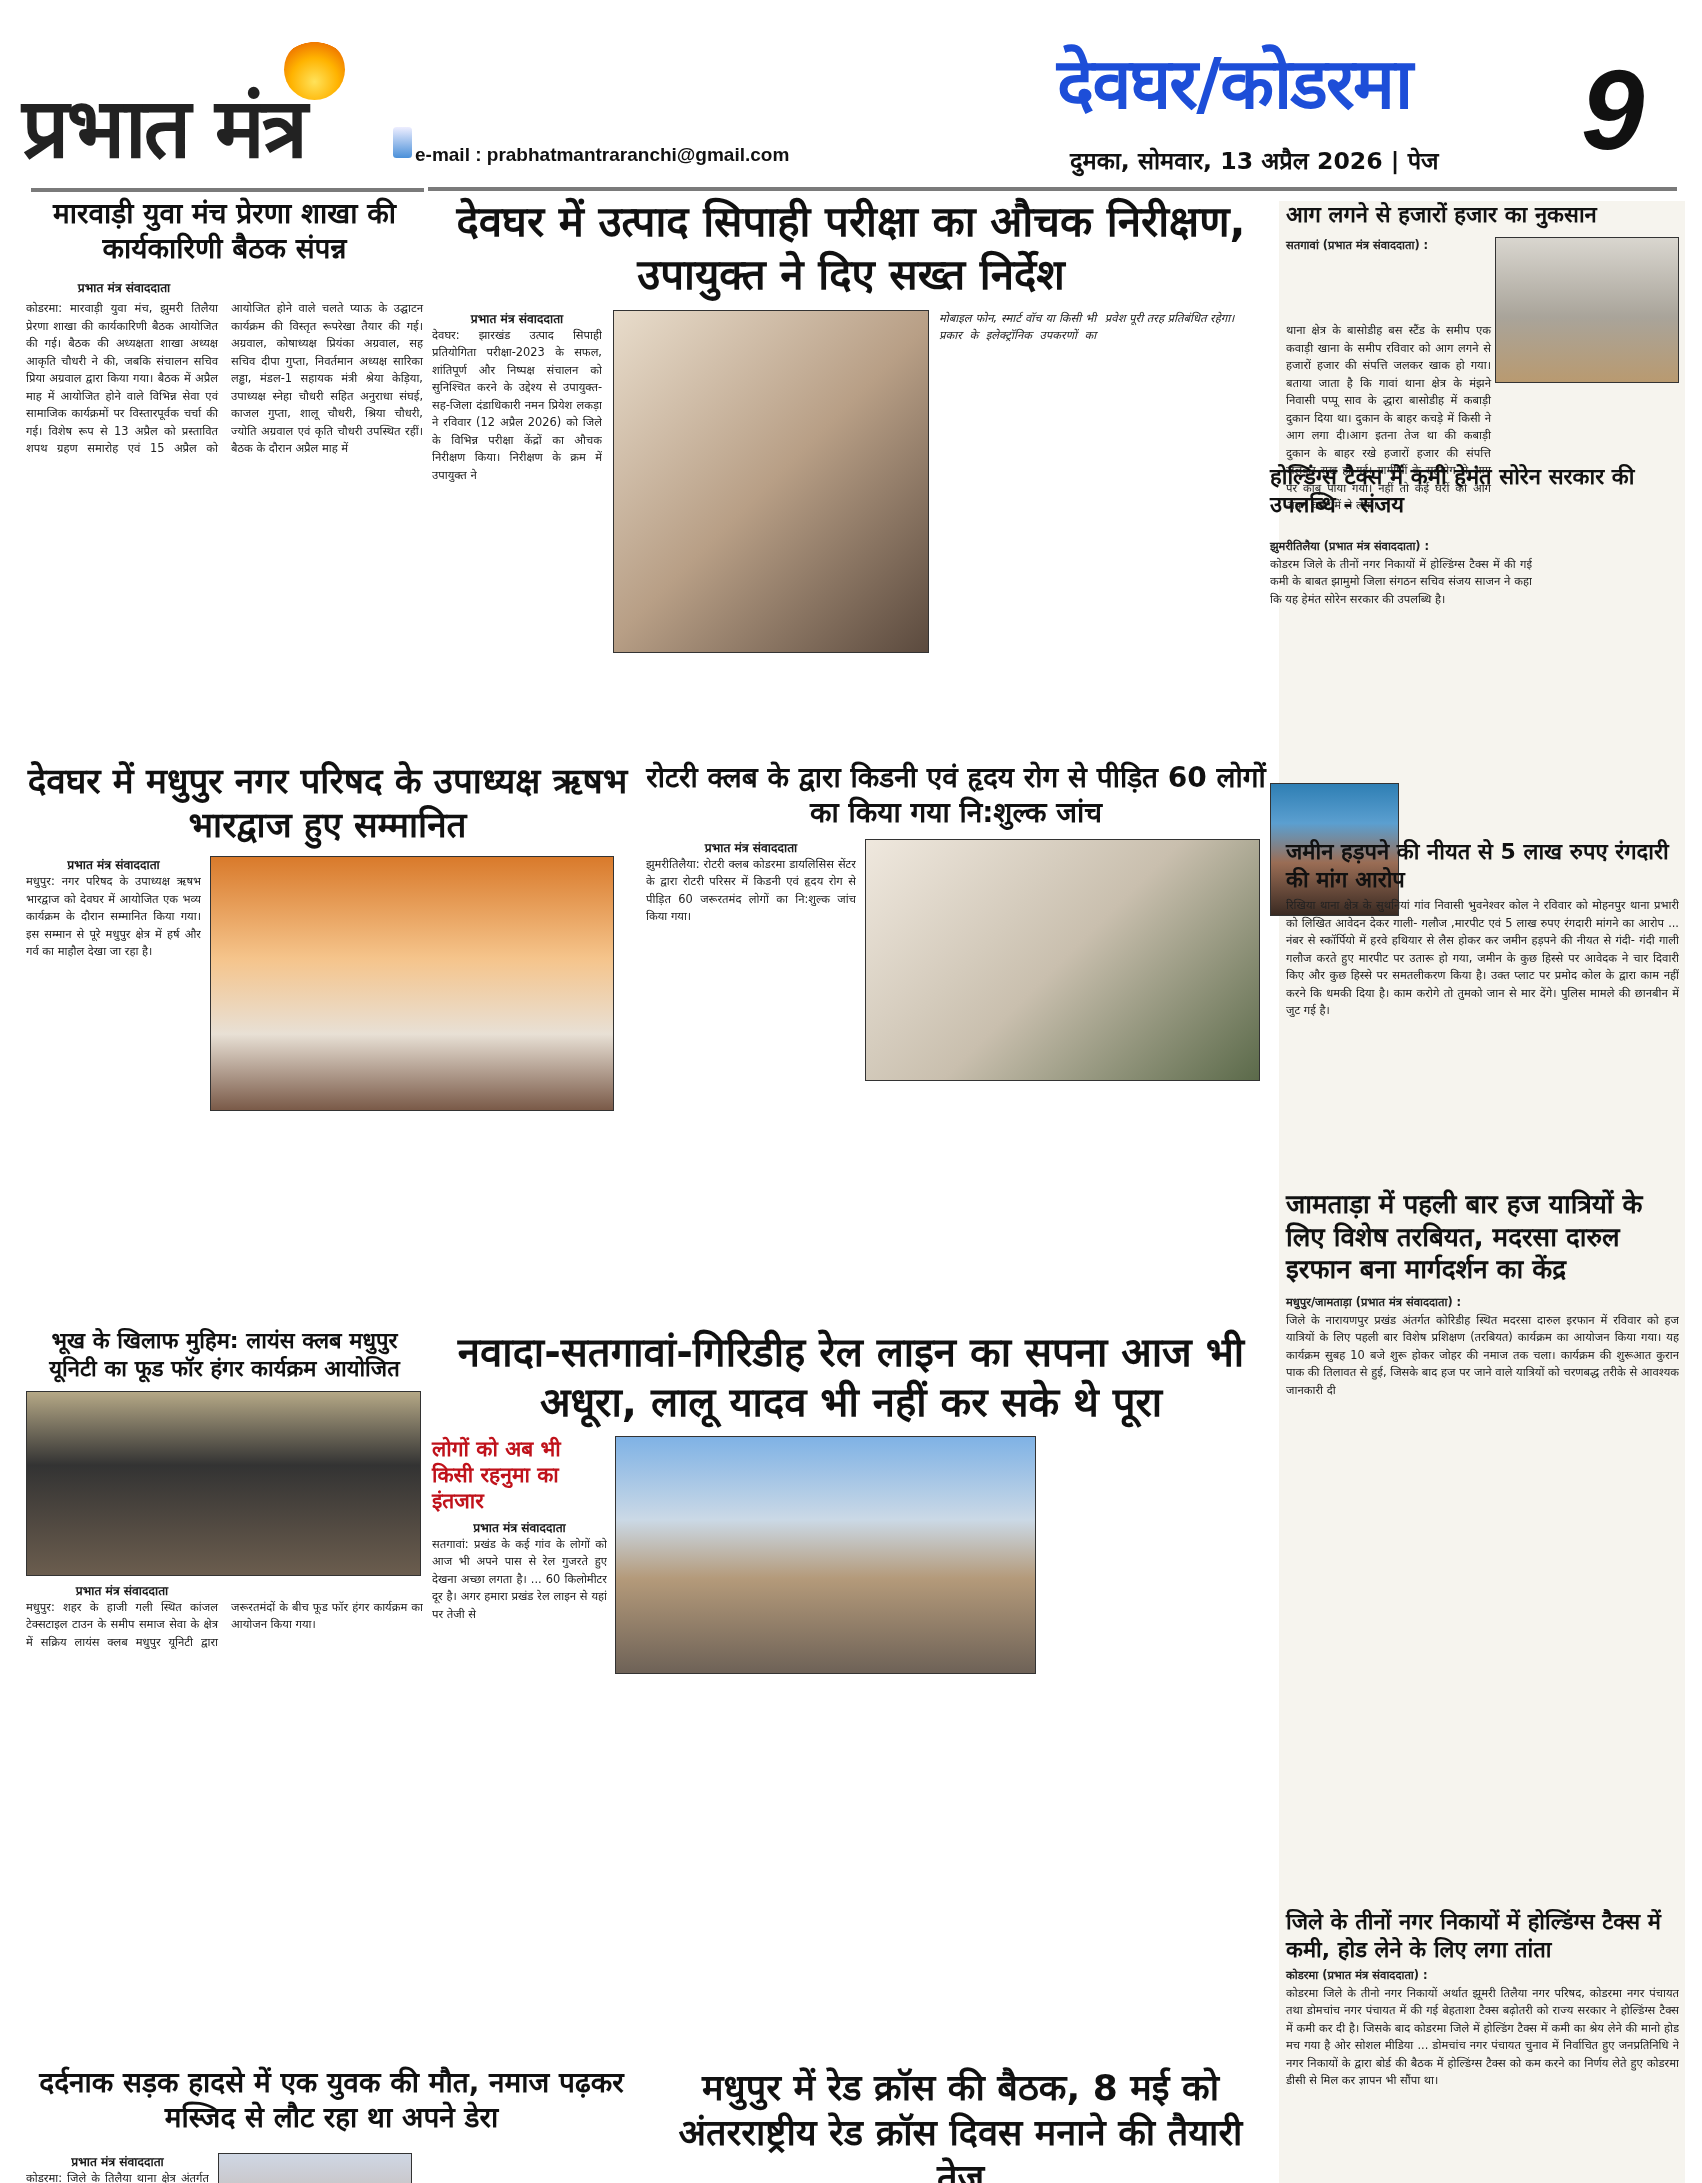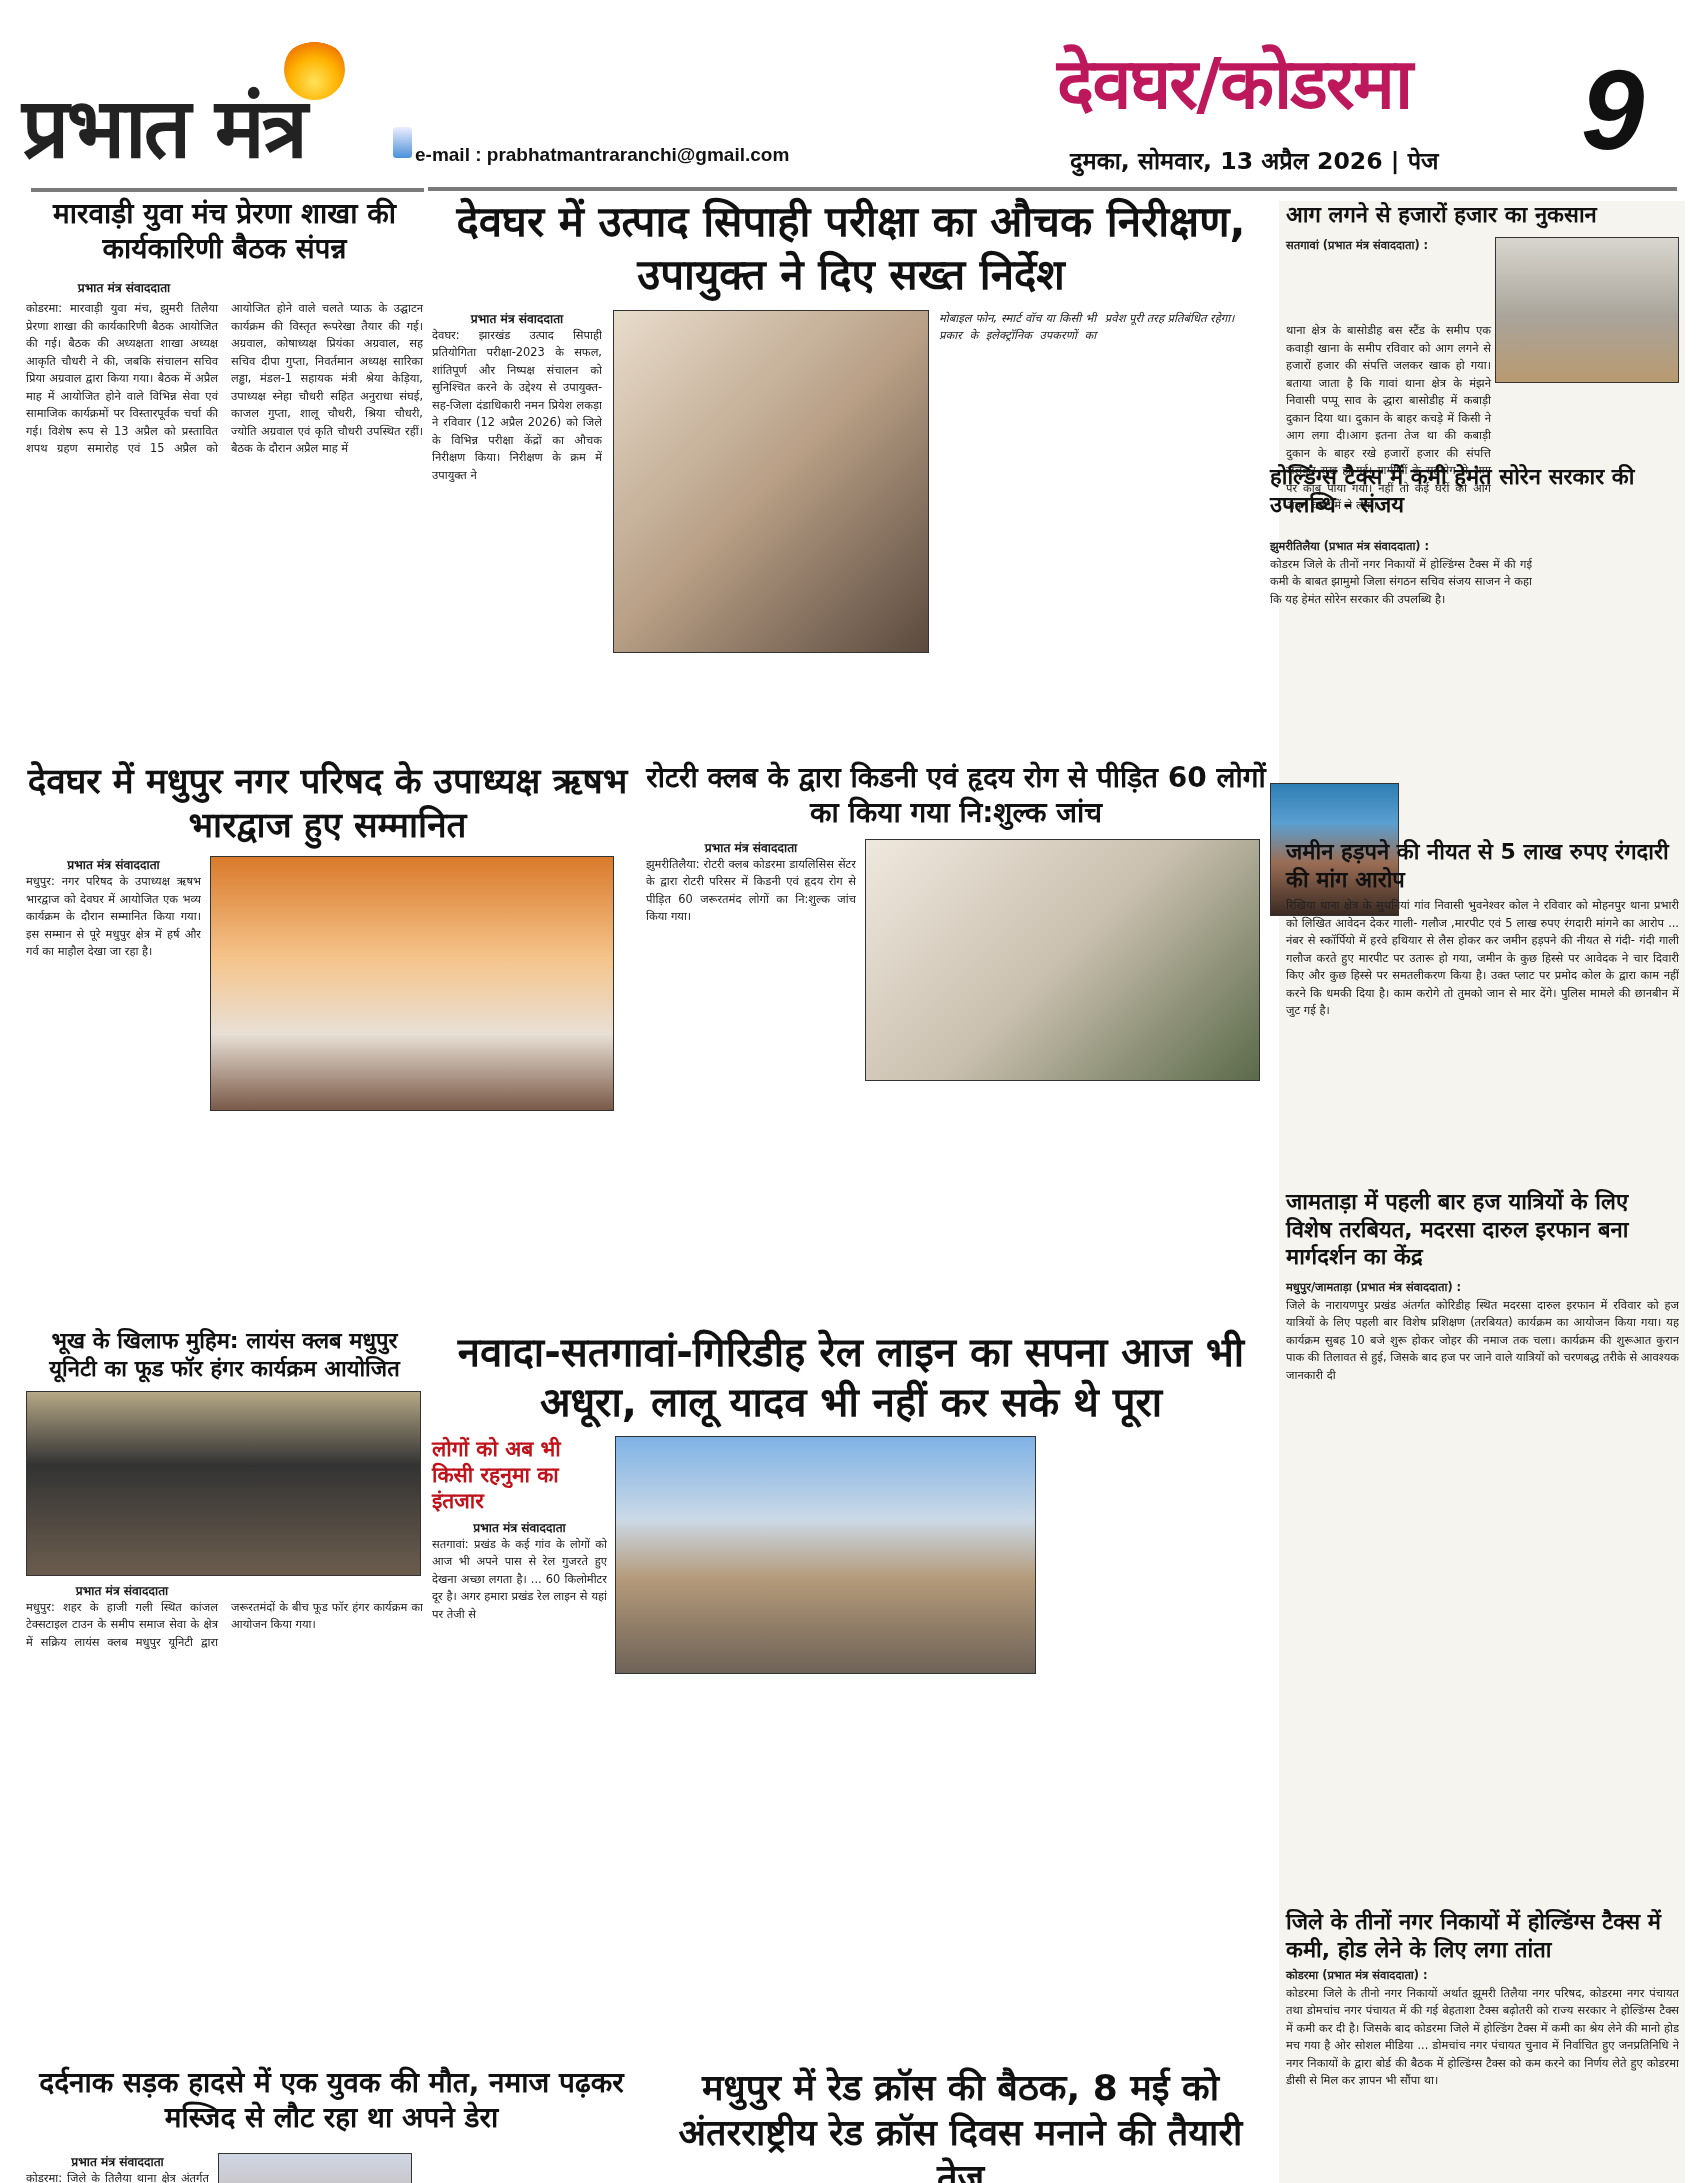--- a/index.html
+++ b/index.html
@@ -3,21 +3,21 @@
 <meta charset="utf-8">
 <style>
   html,body{margin:0;padding:0;background:#fff;}
   body{width:1702px;height:2682px;position:relative;overflow:hidden;font-family:"DejaVu Sans","Liberation Sans",sans-serif;color:#1a1a1a;}
   .abs{position:absolute;}
   .masthead-logo{left:22px;top:35px;width:393px;height:140px;}
   .logo-text{position:absolute;left:0;top:52px;font-size:83px;font-weight:900;letter-spacing:-2.6px;line-height:1;color:#222;font-family:"DejaVu Sans",sans-serif;}
   .sun{position:absolute;left:262px;top:4.4px;width:61px;height:61px;border-radius:50%;background:radial-gradient(circle at 50% 70%,#ffe25a 0%,#ffb300 45%,#f07a00 75%,transparent 76%);}
   .email{left:415px;top:144px;font-size:19px;font-weight:700;font-family:"Liberation Sans",sans-serif;color:#111;}
   .mail-icon{left:393px;top:127px;width:19px;height:31px;border-radius:3.5px;background:linear-gradient(#eef,#4a90d9);}
-  .edition{left:1057px;top:33px;font-size:70px;font-weight:800;color:#be185d;font-family:"DejaVu Sans",sans-serif;letter-spacing:-1.7px;}
+  .edition{left:1057px;top:33px;font-size:70px;font-weight:800;color:#1d4ed8;font-family:"DejaVu Sans",sans-serif;letter-spacing:-1.7px;}
   .pageno{left:1581px;top:44px;font-size:114px;font-weight:900;font-style:italic;color:#111;font-family:"Liberation Sans",sans-serif;}
   .dateline{left:1070px;top:144px;font-size:23.6px;font-weight:700;color:#111;font-family:"DejaVu Sans",sans-serif;}
   .rule{height:4.4px;background:#7a7a7a;}
   .hl{font-weight:800;color:#111;font-family:"DejaVu Sans",sans-serif;line-height:1.25;text-align:center;}
   .hl-left{text-align:left;}
   .body{font-size:11.4px;line-height:17.5px;text-align:justify;color:#222;font-family:"DejaVu Sans",sans-serif;}
   .byline{font-weight:700;font-size:12.2px;text-align:center;}
   .photo{border:0.9px solid #333;overflow:hidden;}
   .sidebar{left:1279px;top:201px;width:406px;height:2485px;background:#f6f4ee;}
   .red{color:#c0121b;}
@@ -80,21 +80,21 @@
     <div class="photo" style="width:127px;height:131px;background:linear-gradient(180deg,#2f7fb4,#5b9fd0 30%,#9a6d55 60%,#3a2a22);"></div>
   </div>
 </div>
 
 <div class="abs" style="left:1286px;top:838px;width:393px;">
   <div class="hl hl-left" style="font-size:22px;">जमीन हड़पने की नीयत से 5 लाख रुपए रंगदारी की मांग आरोप</div>
   <div class="body" style="height:262px;overflow:hidden;margin-top:4.4px;">रिखिया थाना क्षेत्र के सुथनियां गांव निवासी भुवनेश्वर कोल ने रविवार को मोहनपुर थाना प्रभारी को लिखित आवेदन देकर गाली- गलौज ,मारपीट एवं 5 लाख रुपए रंगदारी मांगने का आरोप ... नंबर से स्कॉर्पियो में हरवे हथियार से लैस होकर कर जमीन हड़पने की नीयत से गंदी- गंदी गाली गलौज करते हुए मारपीट पर उतारू हो गया, जमीन के कुछ हिस्से पर आवेदक ने चार दिवारी किए और कुछ हिस्से पर समतलीकरण किया है। उक्त प्लाट पर प्रमोद कोल के द्वारा काम नहीं करने कि धमकी दिया है। काम करोगे तो तुमको जान से मार देंगे। पुलिस मामले की छानबीन में जुट गई है।</div>
 </div>
 
 <div class="abs" style="left:1286px;top:1188px;width:393px;">
-  <div class="hl hl-left" style="font-size:22px;">जामताड़ा में पहली बार हज यात्रियों के लिए विशेष तरबियत, मदरसा दारुल इरफान बना मार्गदर्शन का केंद्र</div>
+  <div class="hl hl-left" style="font-size:26px;">जामताड़ा में पहली बार हज यात्रियों के लिए विशेष तरबियत, मदरसा दारुल इरफान बना मार्गदर्शन का केंद्र</div>
   <div class="body" style="font-weight:700;margin-top:8.7px;">मधुपुर/जामताड़ा (प्रभात मंत्र संवाददाता) :</div>
   <div class="body" style="height:603px;overflow:hidden;">जिले के नारायणपुर प्रखंड अंतर्गत कोरिडीह स्थित मदरसा दारुल इरफान में रविवार को हज यात्रियों के लिए पहली बार विशेष प्रशिक्षण (तरबियत) कार्यक्रम का आयोजन किया गया। यह कार्यक्रम सुबह 10 बजे शुरू होकर जोहर की नमाज तक चला। कार्यक्रम की शुरूआत कुरान पाक की तिलावत से हुई, जिसके बाद हज पर जाने वाले यात्रियों को चरणबद्ध तरीके से आवश्यक जानकारी दी</div>
 </div>
 
 <div class="abs" style="left:1286px;top:1908px;width:393px;">
   <div class="hl hl-left" style="font-size:22px;">जिले के तीनों नगर निकायों में होल्डिंग्स टैक्स में कमी, होड लेने के लिए लगा तांता</div>
   <div class="body" style="font-weight:700;margin-top:4.4px;">कोडरमा (प्रभात मंत्र संवाददाता) :</div>
   <div class="body" style="height:655px;overflow:hidden;">कोडरमा जिले के तीनो नगर निकायों अर्थात झूमरी तिलैया नगर परिषद, कोडरमा नगर पंचायत तथा डोमचांच नगर पंचायत में की गई बेहताशा टैक्स बढ़ोतरी को राज्य सरकार ने होल्डिंग्स टैक्स में कमी कर दी है। जिसके बाद कोडरमा जिले में होल्डिंग टैक्स में कमी का श्रेय लेने की मानो होड मच गया है ओर सोशल मीडिया ... डोमचांच नगर पंचायत चुनाव में निर्वाचित हुए जनप्रतिनिधि ने नगर निकायों के द्वारा बोर्ड की बैठक में होल्डिंग्स टैक्स को कम करने का निर्णय लेते हुए कोडरमा डीसी से मिल कर ज्ञापन भी सौंपा था।</div>
 </div>
 

